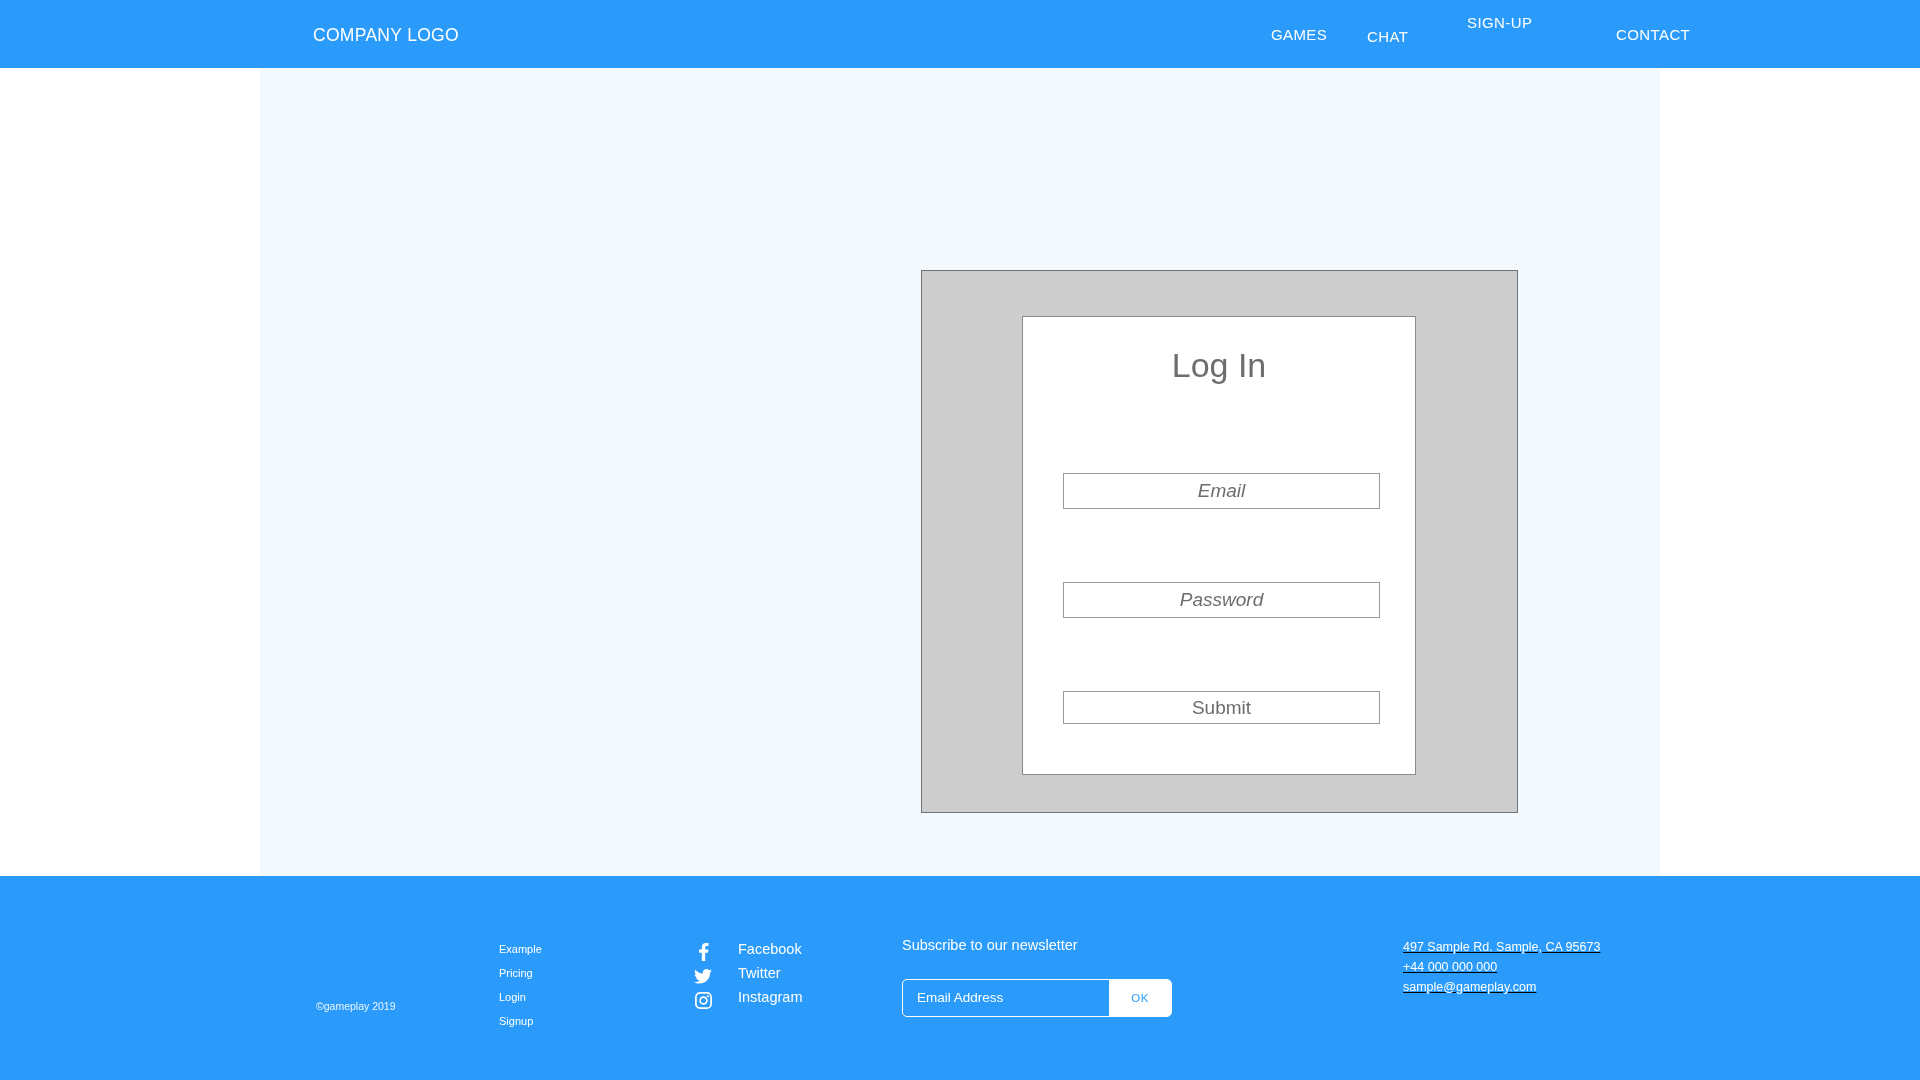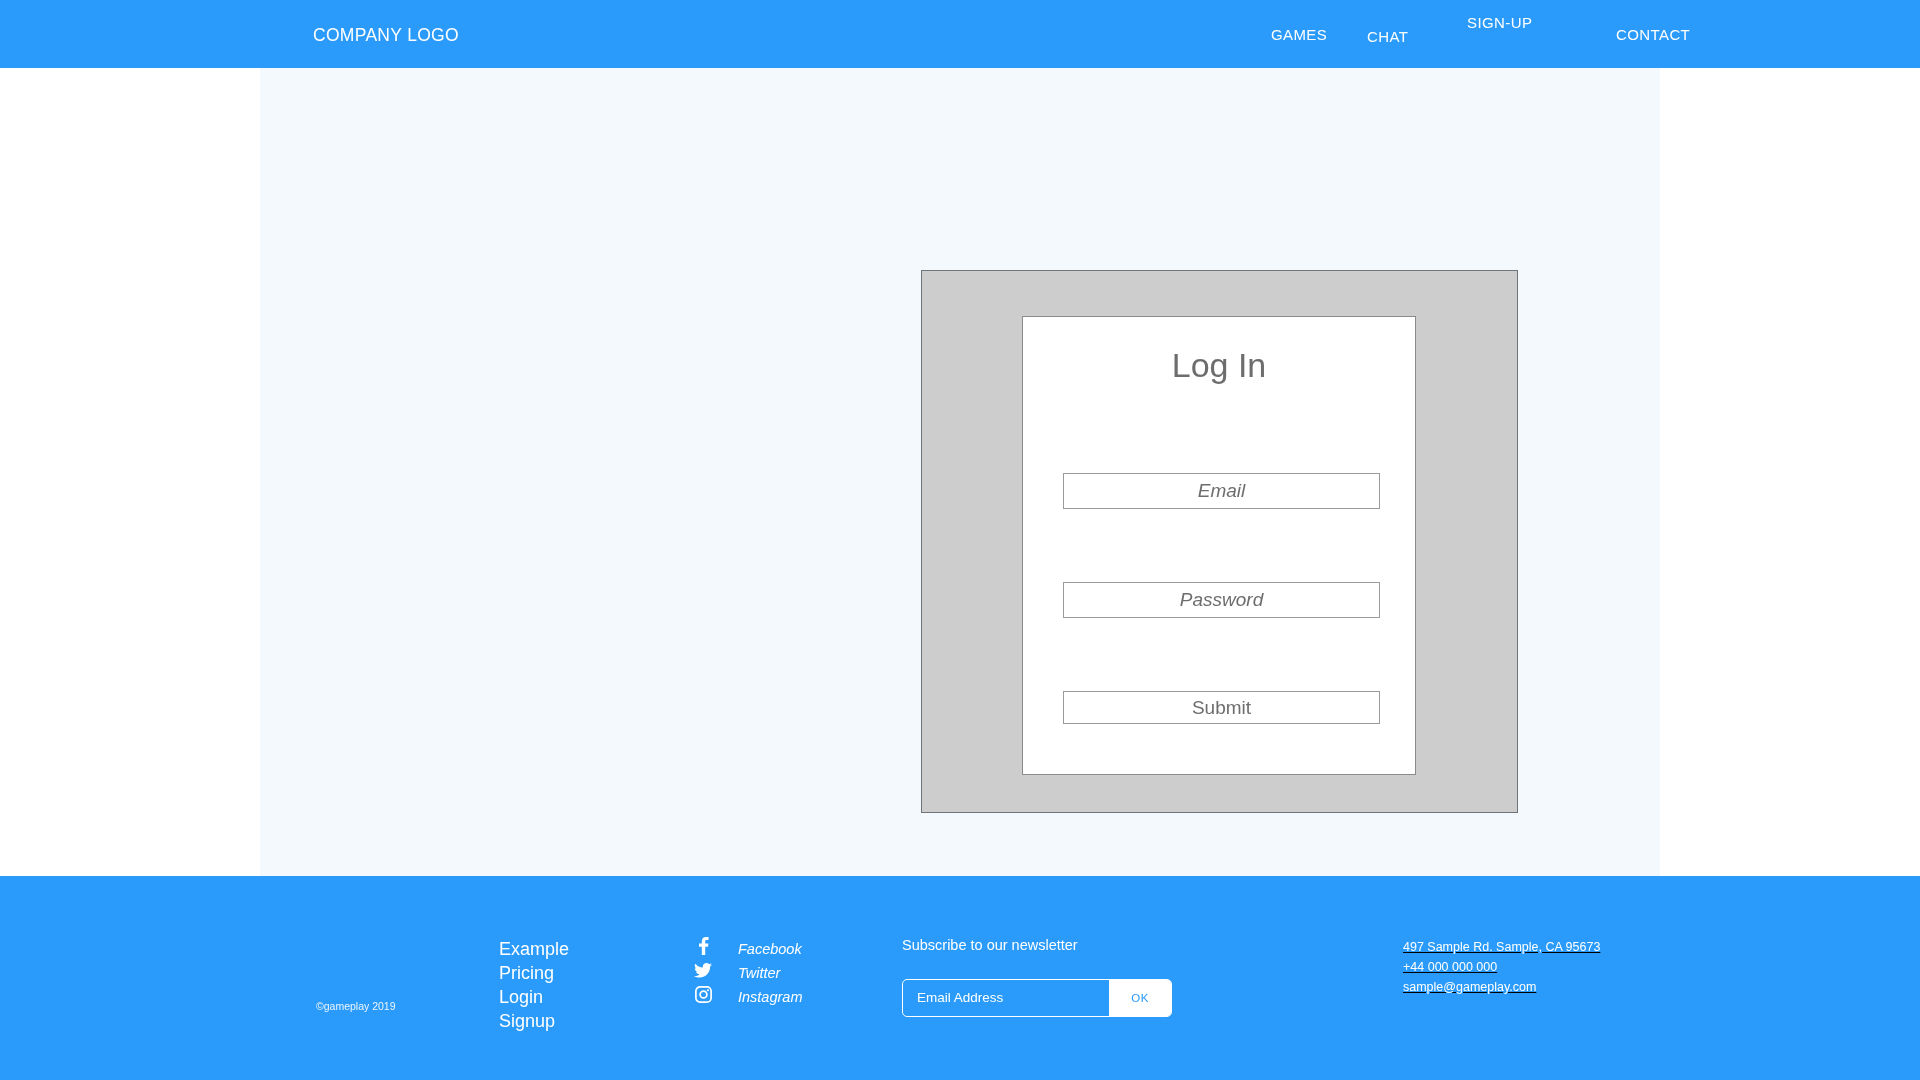--- a/index.html
+++ b/index.html
@@ -164,40 +164,39 @@
 
   .footer-links {
     position: absolute;
     left: 499px;
     top: 937px;
     display: flex;
     flex-direction: column;
   }
   .footer-link {
     color: #ffffff;
-    font-size: 18px;
+    font-size: 11px;
     line-height: 24px;
     text-decoration: none;
     white-space: nowrap;
     cursor: pointer;
   }
 
   .footer-social {
     position: absolute;
     left: 694px;
     top: 937px;
     display: flex;
     flex-direction: column;
   }
   .social-row {
     display: flex;
-    align-items: flex-start;
+    align-items: flex-end;
     height: 24px;
     cursor: pointer;
-    font-style: italic;
   }
   .social-icon {
     width: 18px;
     height: 18px;
     display: flex;
     align-items: center;
     justify-content: center;
     flex: 0 0 18px;
   }
   .social-icon svg { display: block; }

